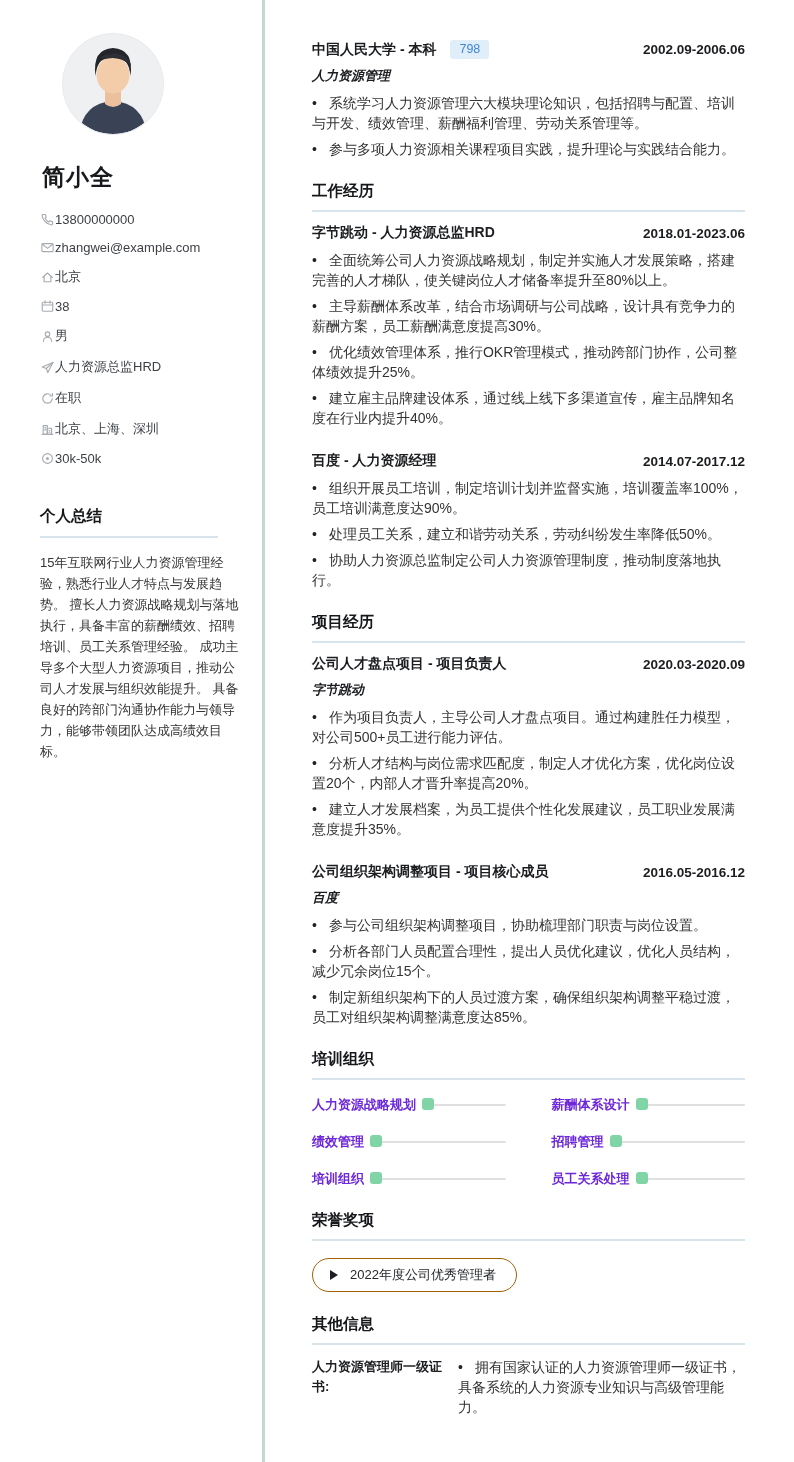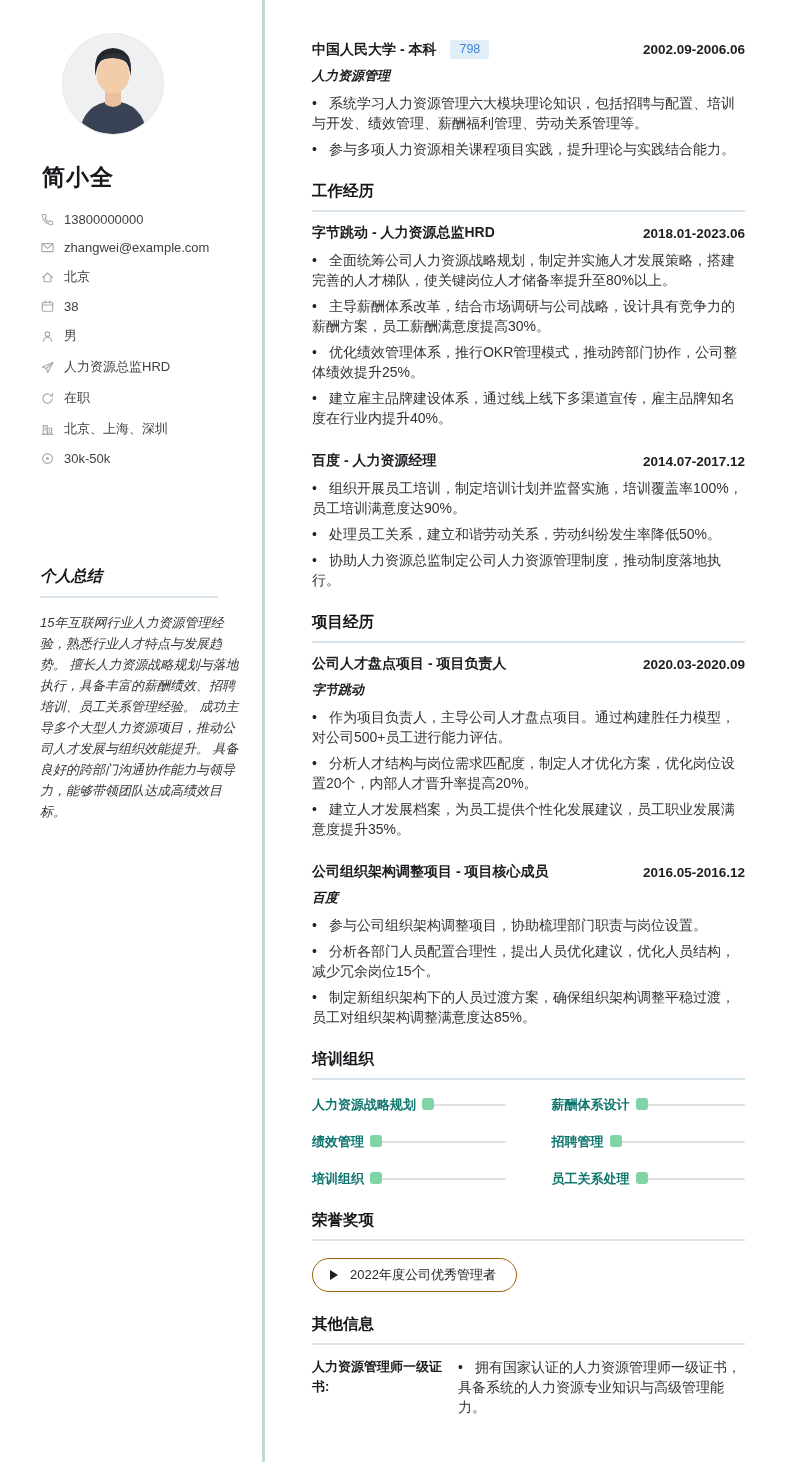--- a/index.html
+++ b/index.html
@@ -13,25 +13,25 @@
     font-family:"Liberation Sans","DejaVu Sans",sans-serif;color:#333;
   }
   .page{display:flex;width:794px;min-height:1462px;}
   
   .sidebar{width:262px;flex-shrink:0;padding:33px 20px 30px 40px;}
   .avatar{width:102px;height:102px;margin-left:22px;border-radius:50%;overflow:hidden;
           border:1px solid #e7e9ec;background:#eef0f2;}
   .avatar svg{display:block;width:100%;height:100%;}
   .name{font-size:23px;font-weight:bold;color:#17191c;margin:27px 0 19px 2px;letter-spacing:1px;}
   .contacts{list-style:none;margin:0;padding:0;}
-  .contact{display:flex;align-items:center;gap:9px;margin-top:13px;font-size:13px;color:#3d4045;}
+  .contact{display:flex;align-items:center;gap:0;margin-top:13px;font-size:13px;color:#3d4045;}
   .contact:first-child{margin-top:0;}
   .cicon{width:15px;height:15px;flex-shrink:0;display:inline-flex;}
   .cicon svg{width:15px;height:15px;}
-  .summary{margin-top:100px;font-style:italic;}
+  .summary{margin-top:40px;}
   .side-title{font-size:15.5px;font-weight:bold;color:#15171a;margin:0 0 14px 0;
               padding-bottom:9px;border-bottom:2px solid var(--rule);width:178px;}
   .summary-text{margin:0;font-size:13px;line-height:1.62;color:#333;width:200px;}
   .vdivider{width:3px;flex-shrink:0;background:var(--divider);}
   
   .main{flex:1;padding:40px 49px 20px 47px;}
   .section + .section{margin-top:22px;}
   .sec-title{font-size:15.5px;font-weight:bold;color:#15171a;margin:0 0 12px 0;
              padding-bottom:8px;border-bottom:2px solid var(--rule);}
   .entry + .entry{margin-top:24px;}
@@ -42,21 +42,21 @@
   .badge{margin-left:14px;padding:2px 9px 3px;border-radius:3px;font-size:12.5px;
          background:var(--badge-bg);color:var(--badge-text);}
   .entry-sub{margin-top:8px;font-size:13px;font-weight:bold;color:#1b1d20;font-style:italic;}
   .bullets{margin-top:8px;}
   .bullet{font-size:14px;line-height:20px;color:#333;margin-bottom:6px;}
   .bullet:last-child{margin-bottom:0;}
   .bullet::before{content:"•";margin-right:12px;color:#222;}
   
   .skills-grid{display:grid;grid-template-columns:1fr 1fr;column-gap:46px;row-gap:19px;margin-top:16px;}
   .skill{display:flex;align-items:center;}
-  .sk-label{font-size:13px;font-weight:bold;color:#0f766e;white-space:nowrap;margin-right:12px;}
+  .sk-label{font-size:13px;font-weight:bold;color:#6d28d9;white-space:nowrap;margin-right:12px;}
   .sk-track{flex:1;height:2px;background:var(--slider-track);border-radius:2px;position:relative;}
   .sk-fill{height:2px;background:var(--slider-fill);border-radius:2px;position:relative;}
   .sk-knob{position:absolute;right:-6px;top:50%;transform:translateY(-50%);
            width:12px;height:12px;border-radius:3px;background:var(--slider-knob);}
   
   .honor-pill{display:inline-flex;align-items:center;gap:12px;margin-top:5px;
               border:1px solid #a16207;border-radius:17px;padding:7px 20px 7px 17px;
               font-size:13px;color:#26282b;cursor:pointer;background:#fff;}
   .play-icon{width:0;height:0;border-left:8px solid #1c1e21;
              border-top:5px solid transparent;border-bottom:5px solid transparent;}

